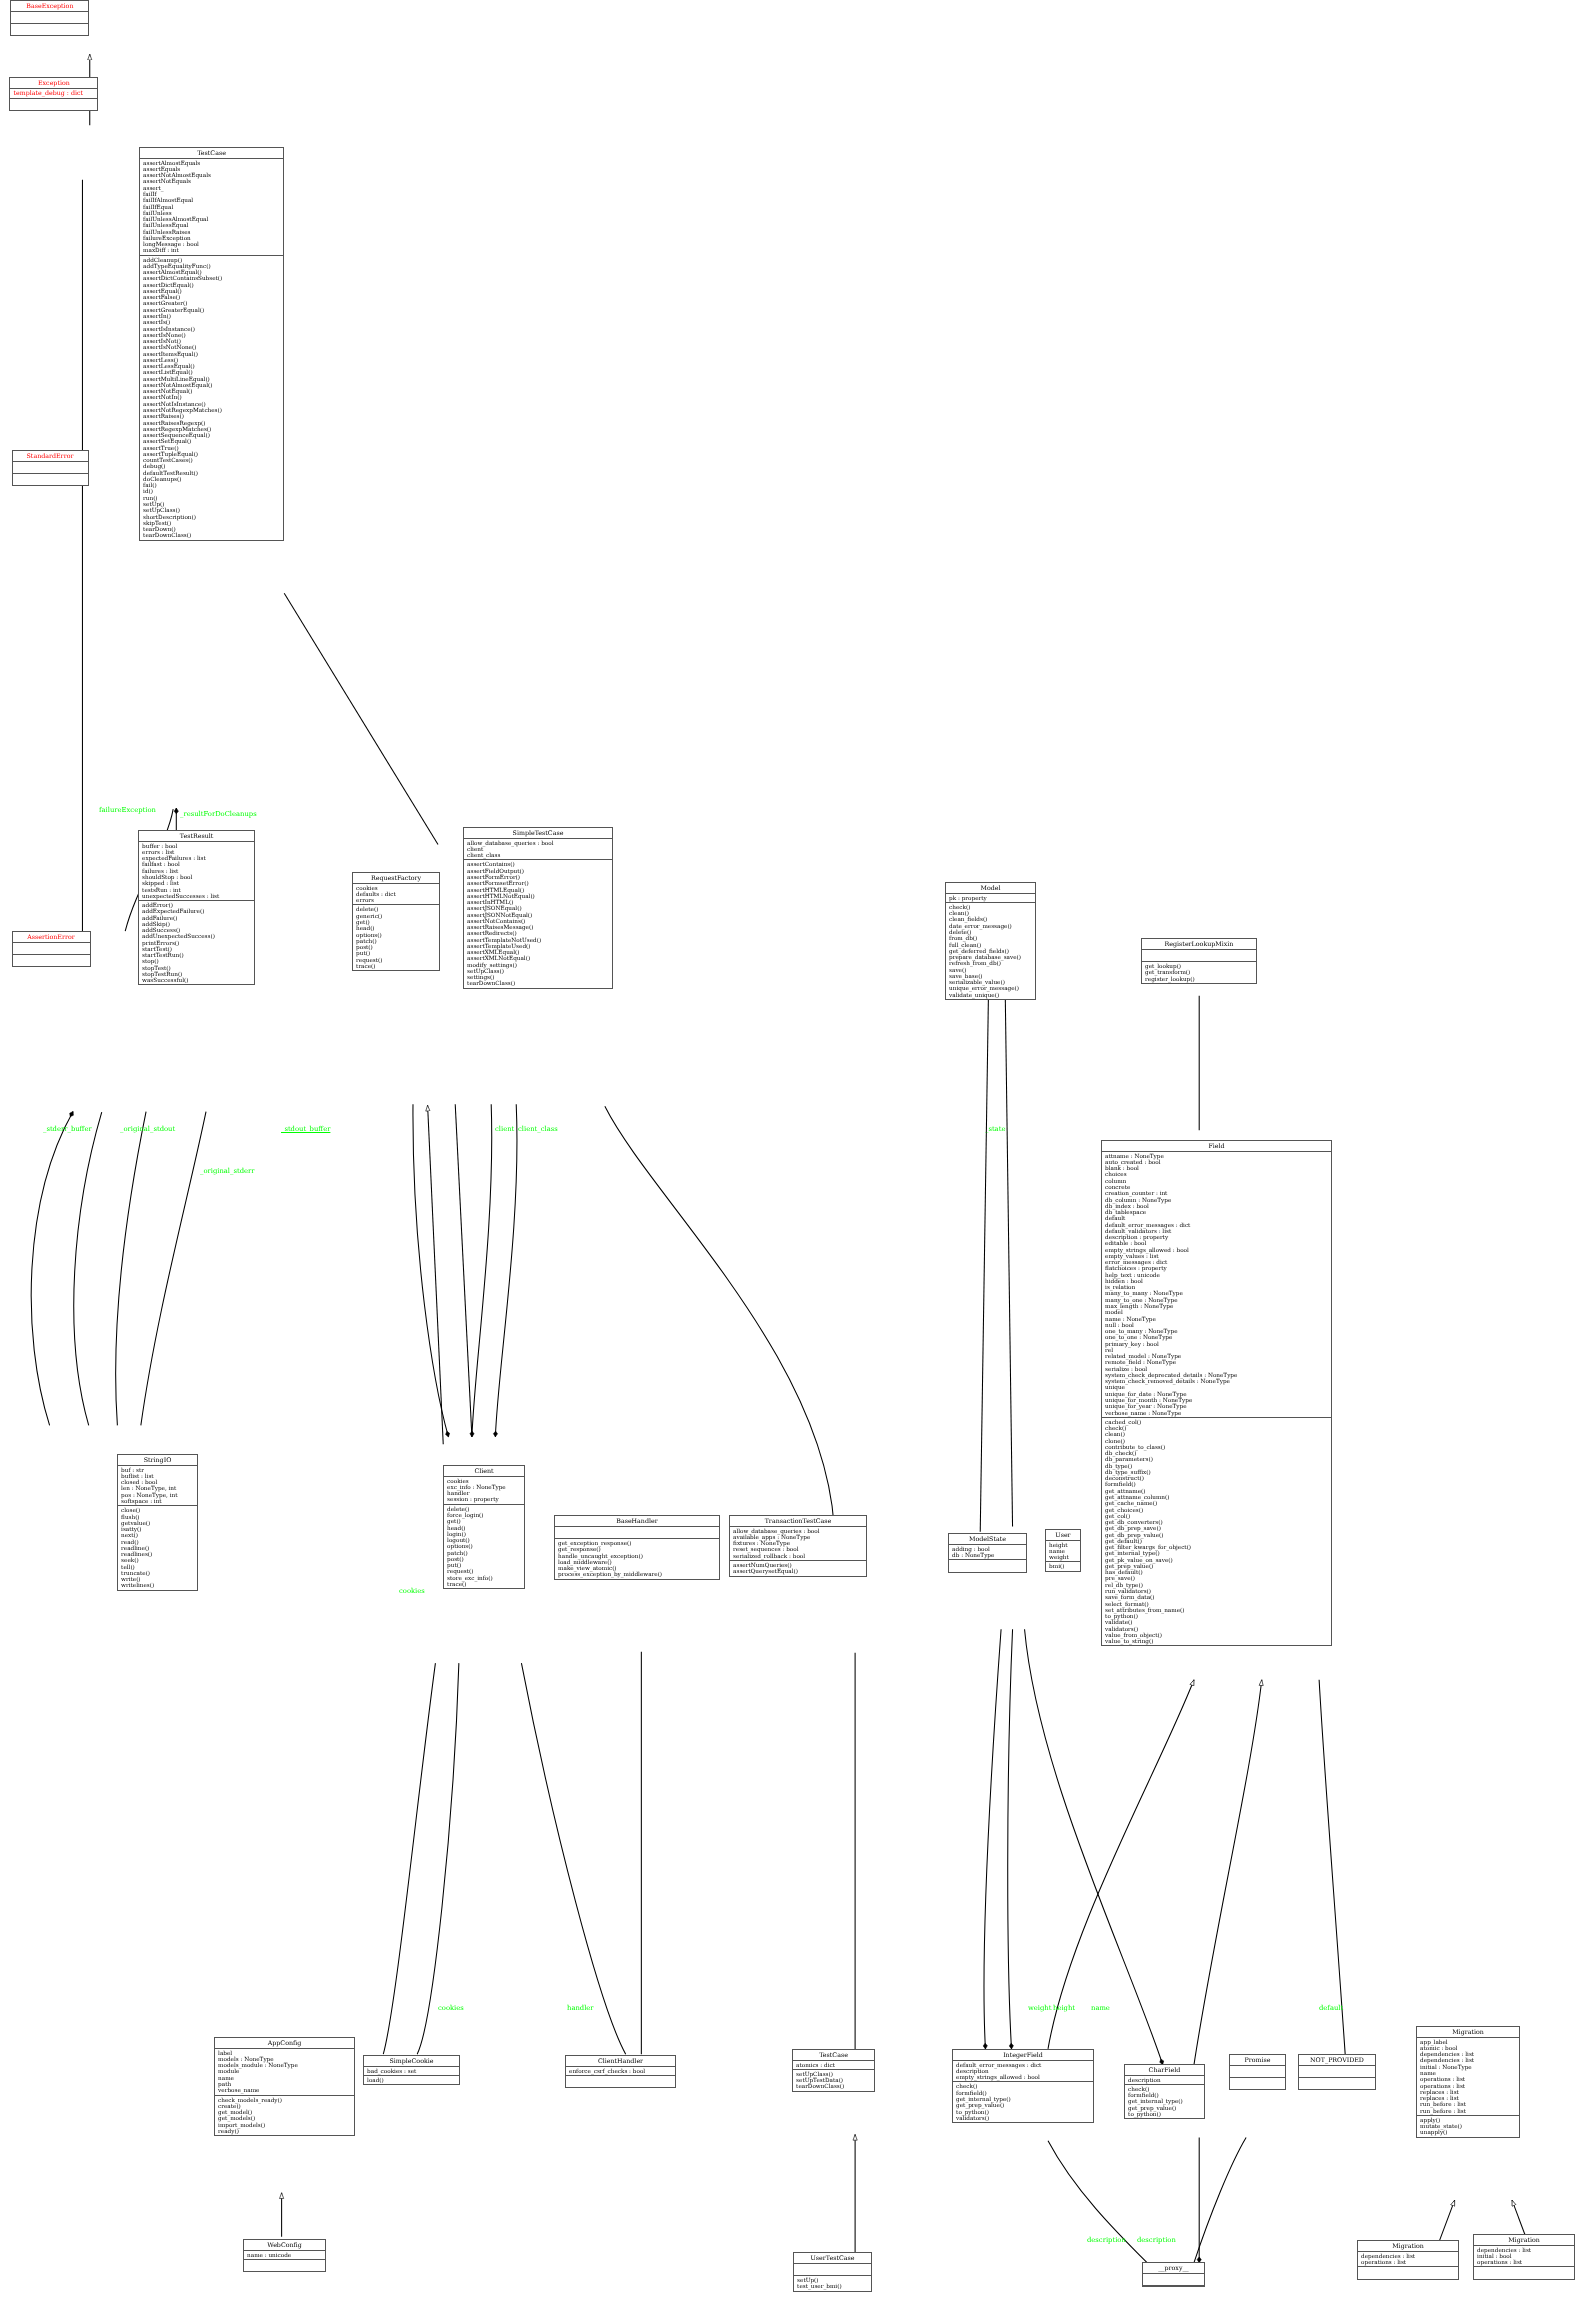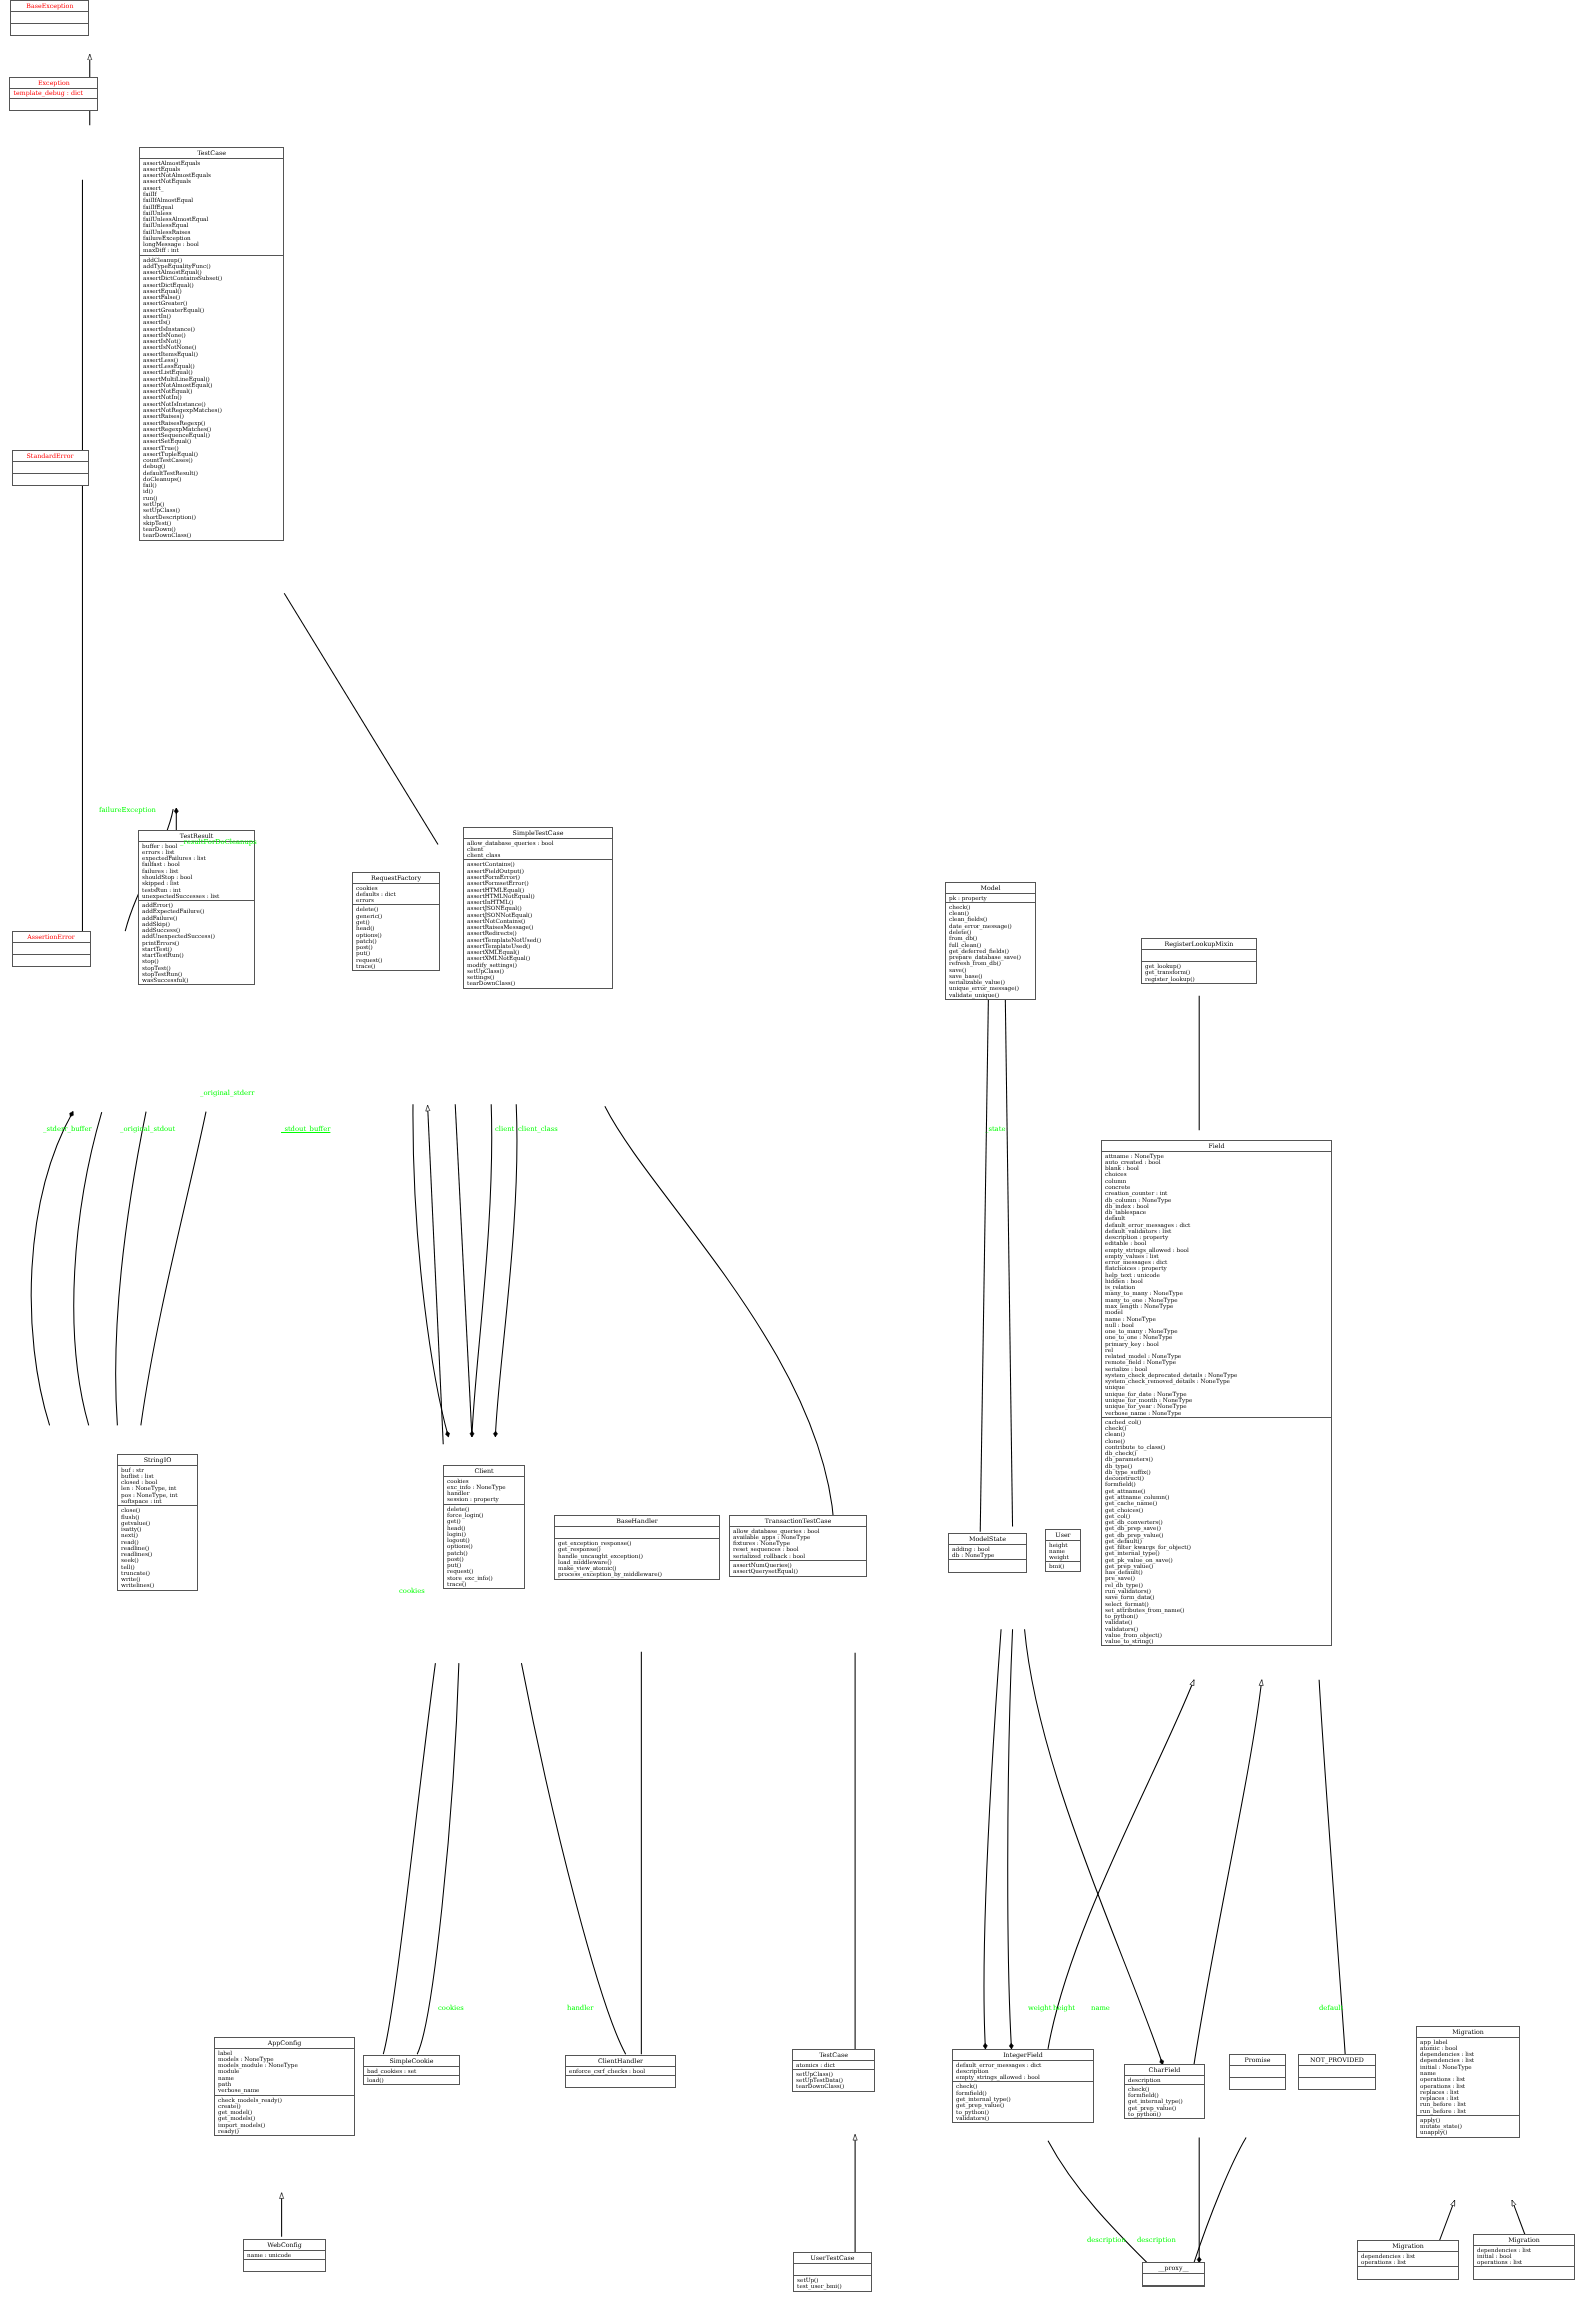--- a/index.html
+++ b/index.html
@@ -690,25 +690,25 @@
     <div class="title fs12">Migration</div>
     <div class="attrs">
         <div class="row">dependencies : list</div>
         <div class="row">initial : bool</div>
         <div class="row">operations : list</div>
       </div>
     <div class="ops empty"></div>
   </div>
 
   <div class="elabel fs13" style="left:99px; top:807px;">failureException</div>
-  <div class="elabel fs13" style="left:180px; top:839px;text-align:right;">_resultForDoCleanups</div>
+  <div class="elabel fs13" style="left:180px; top:811px;text-align:right;">_resultForDoCleanups</div>
 
   <div class="elabel fs13" style="left:43px; top:1126px;">_stderr_buffer</div>
   <div class="elabel fs13" style="left:120px; top:1126px;">_original_stdout</div>
-  <div class="elabel fs13" style="left:200px; top:1090px;">_original_stderr</div>
+  <div class="elabel fs13" style="left:200px; top:1168px;">_original_stderr</div>
   <div class="elabel fs13" style="left:281px; top:1126px;text-decoration:underline;">_stdout_buffer</div>
 
   <div class="elabel fs13" style="left:495px; top:1126px;">client</div>
   <div class="elabel fs13" style="left:518px; top:1126px;">client_class</div>
 
   <div class="elabel fs13" style="left:399px; top:1588px;">cookies</div>
   <div class="elabel fs13" style="left:438px; top:2005px;">cookies</div>
   <div class="elabel fs13" style="left:567px; top:2005px;">handler</div>
 
   <div class="elabel fs13" style="left:985px; top:1126px;">_state</div>

